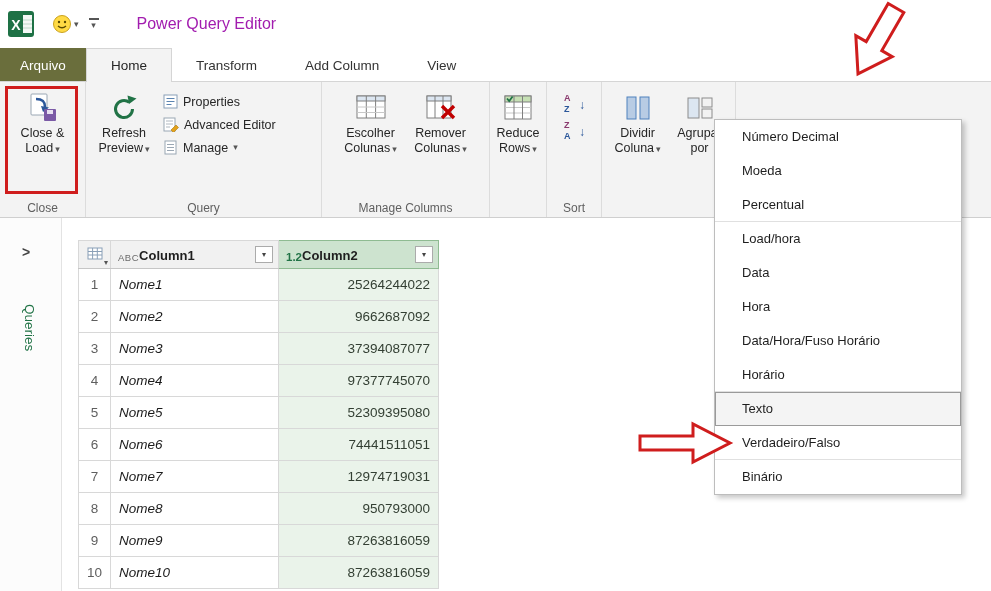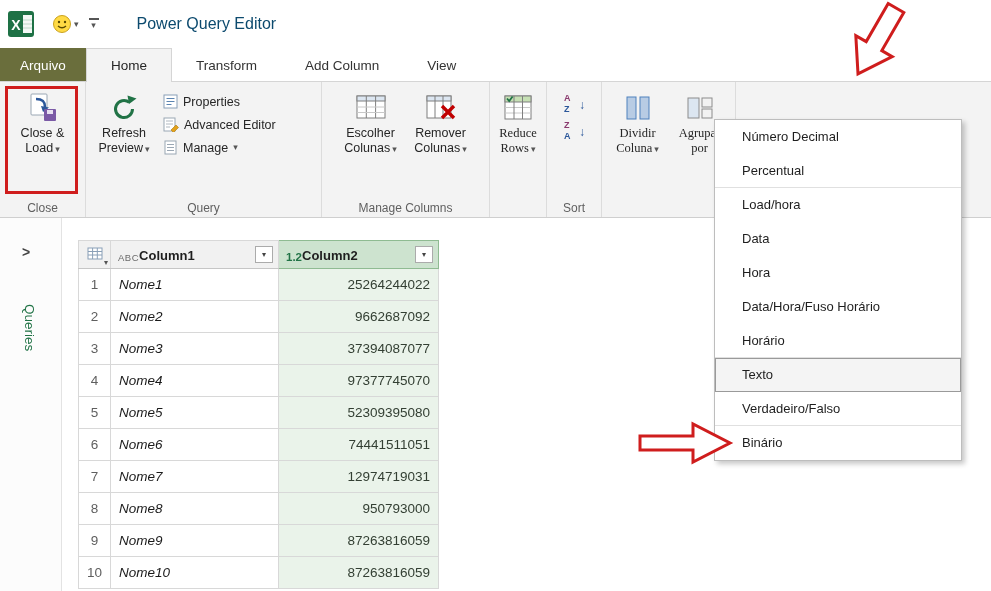--- a/index.html
+++ b/index.html
@@ -10,21 +10,21 @@
     background:#fff; position:relative; overflow:hidden;
   }
 
   
   .titlebar { position:absolute; left:0; top:0; width:991px; height:48px; background:#fff; display:flex; align-items:center; }
   .app-icon { margin-left:8px; width:26px; height:26px; }
   .qa-btn { display:flex; align-items:center; margin-left:18px; gap:2px; }
   .qa-caretbox { margin-left:10px; display:flex; flex-direction:column; align-items:center; }
   .qa-overbar { width:10px; border-top:2px solid #555; margin-bottom:1px; }
   .caret { font-size:9px; color:#555; line-height:1; }
-  .win-title { margin-left:38px; font-size:16px; color:#0c4a6e; }
+  .win-title { margin-left:38px; font-size:16px; color:#a21caf; }
 
   
   .tabrow { position:absolute; left:0; top:48px; width:991px; height:34px; background:#fff; display:flex; align-items:stretch; }
   .tab { display:flex; align-items:center; padding:0 24px; font-size:13.5px; color:#333; cursor:default; }
   .tab-file { background:#6a6e3c; color:#fff; width:86px; justify-content:center; padding:0; }
   .tab-active { background:#f3f3f3; border:1px solid #d5d5d5; border-bottom:none; position:relative; z-index:3; color:#262626; }
   .tabrow-underline { position:absolute; left:0; top:81px; width:991px; height:1px; background:#d5d5d5; z-index:1; }
 
   
   .ribbon { position:absolute; left:0; top:82px; width:991px; height:136px; background:#f3f3f3; border-bottom:1px solid #cfcfcf; display:flex; z-index:2; }
@@ -35,21 +35,21 @@
   .g-managecols { width:168px; justify-content:center; }
   .g-reducerows { width:57px; justify-content:center; }
   .g-sort { width:55px; justify-content:center; }
   .g-transform { width:134px; justify-content:center; }
   .g-right { flex:1; border-right:none; }
 
   .bigbtn { width:70px; display:flex; flex-direction:column; align-items:center; padding-top:4px; cursor:default; }
   .bigbtn .bicon { height:36px; display:flex; align-items:center; justify-content:center; }
   .blabel { font-size:12.5px; line-height:15px; color:#262626; text-align:left; white-space:nowrap; }
   .blabel .caret { margin-left:2px; }
-  .bb-narrow { width:62px;font-family:Liberation Serif, serif; }
+  .bb-narrow { width:62px; }
 
   .vstack { display:flex; flex-direction:column; gap:8px; padding-top:8px; padding-left:4px; }
   .smallbtn { display:flex; align-items:center; gap:5px; font-size:12.5px; color:#262626; white-space:nowrap; cursor:default; }
 
   .sortcol { display:flex; flex-direction:column; gap:5px; padding-top:8px; }
   .sorticon { width:24px; height:22px; position:relative; cursor:default; }
   .sorticon .sl { position:absolute; left:2px; font-size:9px; font-weight:bold; color:#8a3a6e; line-height:1; }
   .sorticon .sl:nth-child(2) { top:11px; color:#2b579a; }
   .sorticon .sl:first-child { top:0; }
   .sorticon .sarr { position:absolute; right:1px; top:4px; font-size:12px; color:#2b579a; }
@@ -277,20 +277,21 @@
     </div>
   </div>
 
   <div class="rgroup g-right">
     
   </div>
 </div>
 
 <div class="dd-menu">
   <div class="dd-item">Número Decimal</div>
+  <div class="dd-item">Moeda</div>
   <div class="dd-item grp-end">Percentual</div>
   <div class="dd-item">Load/hora</div>
   <div class="dd-item">Data</div>
   <div class="dd-item">Hora</div>
   <div class="dd-item">Data/Hora/Fuso Horário</div>
   <div class="dd-item grp-end">Horário</div>
   <div class="dd-item hl">Texto</div>
   <div class="dd-item grp-end">Verdadeiro/Falso</div>
   <div class="dd-item">Binário</div>
 </div>

